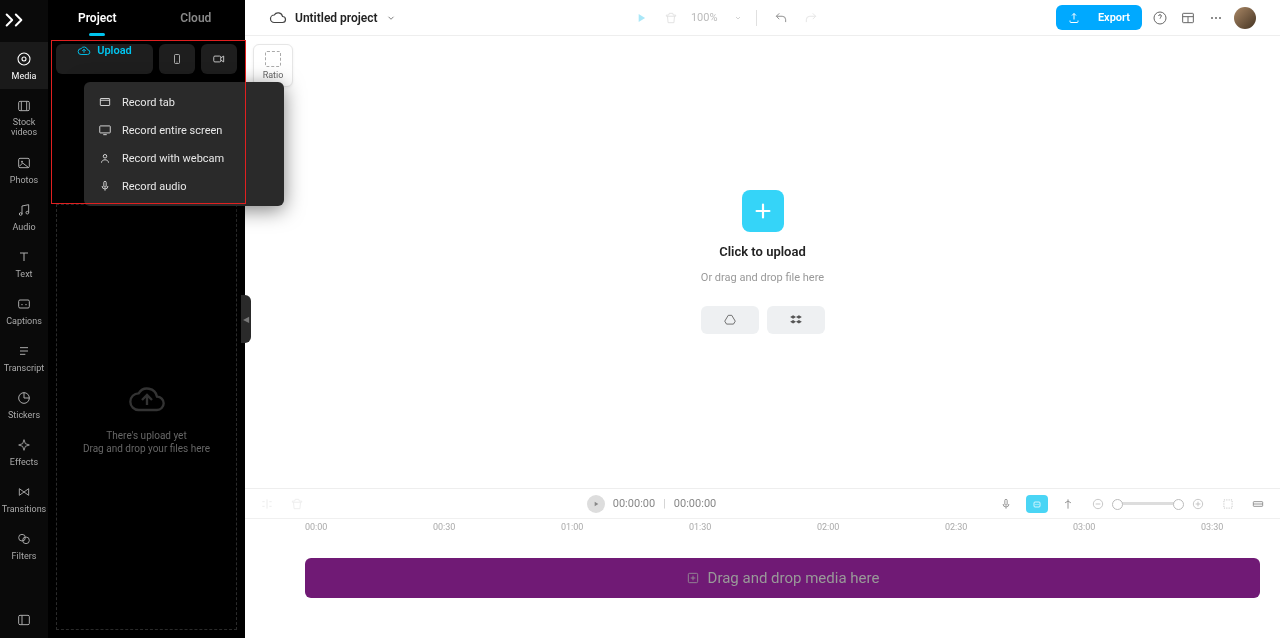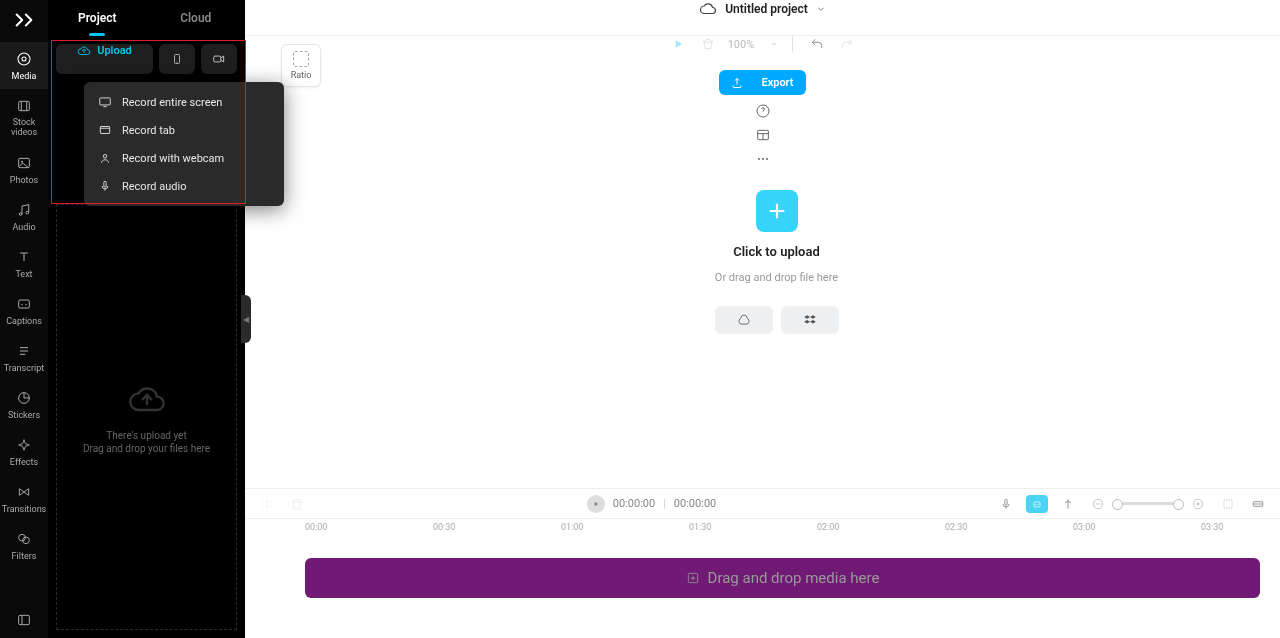--- a/index.html
+++ b/index.html
@@ -1,17 +1,17 @@
 <!DOCTYPE html>
 <html><head>
 <meta charset="utf-8">
 <style>
 * { margin: 0; padding: 0; box-sizing: border-box; font-family: -apple-system, BlinkMacSystemFont, "Segoe UI", Roboto, sans-serif; }
 body { width: 1280px; height: 638px; overflow: hidden; background: #fff; display: flex; }
-.rail { width: 48px; background: #0a0a0a; display: flex; flex-direction: column; align-items: center; padding-top: 6px; }
+.rail { width: 48px; background: #0a0a0a; display: flex; flex-direction: column; align-items: flex-start; padding-top: 6px; }
 .logo { width: 28px; height: 28px; margin-bottom: 8px; display:flex; align-items:center; justify-content:center;}
 .rail-item { width: 48px; display: flex; flex-direction: column; align-items: center; padding: 8px 0; cursor: pointer; color: #aaa; font-size: 9px; gap: 3px; }
 .rail-item.active { background: #1a1a1a; color: #fff; }
 .rail-item .ic { width: 18px; height: 18px; display: flex; align-items: center; justify-content: center; }
 .rail-spacer { flex: 1; }
 .rail-bottom { padding-bottom: 10px; color: #aaa; width:48px; display:flex; justify-content:center;}
 .panel { width: 197px; background: #000; display: flex; flex-direction: column; position: relative; }
 .tabs { display: flex; height: 36px; }
 .tab { flex: 1; display: flex; align-items: center; justify-content: center; color: #888; font-size: 12px; font-weight: 600; cursor: pointer; position: relative; }
 .tab.active { color: #fff; }
@@ -19,32 +19,32 @@
 .highlight-box { position: absolute; top: 40px; left: 3px; right: -1px; border: 1px solid #e02020; height: 164px; pointer-events: none; z-index: 10; }
 .upload-row { display: flex; gap: 6px; padding: 8px 8px 0 8px; }
 .upload-btn { flex: 1; display: flex; justify-content: center; gap: 6px; background: #1e1e1e; border: none; border-radius: 6px; height: 30px; color: #00c4ee; font-size: 11px; font-weight: 600; cursor: pointer; }
 .sq-btn { width: 36px; height: 30px; background: #1e1e1e; border: none; border-radius: 6px; display: flex; align-items: center; justify-content: center; color: #ccc; cursor: pointer; }
 .dropdown { position: absolute; top: 82px; left: 36px; width: 200px; background: #2a2a2a; border-radius: 6px; padding: 6px 0; z-index: 5; box-shadow: 0 4px 20px rgba(0,0,0,0.5); }
 .dd-item { display: flex; align-items: center; gap: 10px; padding: 7px 14px; color: #e8e8e8; font-size: 11px; cursor: pointer; }
 .empty-state { flex: 1; display: flex; flex-direction: column; align-items: center; justify-content: center; color: #666; font-size: 10px; gap: 2px; border: 1px dashed #2a2a2a; margin: 8px; margin-top:130px; }
 .empty-state .big-ic { width: 40px; height: 40px; margin-bottom: 8px; opacity: 0.5; }
 .slide-handle { position: absolute; right: -6px; top: 50%; transform: translateY(-50%); width: 10px; height: 48px; background: #2a2a2a; border-radius: 0 6px 6px 0; display:flex; align-items:center; justify-content:center; color:#777; font-size:8px;}
 .main { flex: 1; display: flex; flex-direction: column; background: #fff; }
-.topbar { height: 36px; display: flex; align-items: center; padding: 0 24px; gap: 8px; border-bottom: 1px solid #eee; flex-direction: column; }
+.topbar { height: 36px; display: flex; align-items: center; padding: 0 24px; gap: 8px; border-bottom: 1px solid #eee; }
 .proj-name { display: flex; align-items: center; gap: 8px; font-size: 12px; font-weight: 600; color: #222; }
 .proj-name .cloud-ic { width: 18px; height: 18px; }
 .topbar-spacer { flex: 1; }
 .play-ctrl { display: flex; align-items: center; gap: 10px; }
 .ic-btn { width: 20px; height: 20px; display: flex; align-items: center; justify-content: center; cursor: pointer; color: #888; }
 .ic-btn.disabled { opacity: 0.4; cursor: default; }
 .zoom-txt { font-size: 11px; color: #bbb; display:flex; align-items:center; gap:16px;}
 .divider { width: 1px; height: 16px; background: #e0e0e0; margin: 0 4px; }
 .export-btn { display: flex; align-items: center; gap: 18px; background: #00a9ff; color: #fff; border: none; padding: 6px 12px; border-radius: 6px; font-size: 11px; font-weight: 600; cursor: pointer; }
 .avatar { width: 22px; height: 22px; border-radius: 50%; background: linear-gradient(135deg,#aa8866,#443322); }
-.canvas-area { flex: 1; display: flex; position: relative; margin-left: 28px; }
+.canvas-area { flex: 1; display: flex; position: relative; }
 .ratio-box { position: absolute; top: 8px; left: 8px; width: 40px; background: #fff; border: 1px solid #e6e6e6; border-radius: 6px; padding: 6px 4px; display: flex; flex-direction: column; align-items: center; gap: 3px; box-shadow: 0 1px 3px rgba(0,0,0,0.06); font-size: 9px; color: #666; }
 .ratio-box .ic { width: 16px; height: 16px; border: 1px dashed #aaa; border-radius: 2px; }
 .canvas-center { flex: 1; display: flex; flex-direction: column; align-items: center; justify-content: center; gap: 12px; }
 .plus-btn { width: 42px; height: 42px; background: #35d4f8; border-radius: 8px; display: flex; align-items: center; justify-content: center; cursor: pointer; }
 .ctu { font-size: 13px; font-weight: 600; color: #222; }
 .ctu-sub { font-size: 11px; color: #999; }
 .cloud-row { display: flex; gap: 8px; margin-top: 10px; }
 .cloud-btn { width: 58px; height: 28px; background: #eef0f2; border-radius: 6px; display: flex; align-items: center; justify-content: center; cursor: pointer; color:#555; }
 .toolbar2 { height: 30px; display: flex; align-items: center; padding: 0 12px; gap: 12px; border-top: 1px solid #eee; }
 .tb-left { display:flex; gap:10px; color:#bbb;}
@@ -205,31 +205,31 @@
       <svg width="16" height="14" viewBox="0 0 24 24" fill="none">
           <rect x="3" y="7" width="12" height="10" rx="2" stroke="#ccc" stroke-width="1.6"></rect>
           <path d="M15 10l5-3v10l-5-3" stroke="#ccc" stroke-width="1.6"></path>
         </svg>
     </button>
   </div>
 
   <div class="dropdown">
     <div class="dd-item">
       <svg width="14" height="14" viewBox="0 0 24 24" fill="none">
+          <rect x="4" y="6" width="16" height="12" rx="1" stroke="#e8e8e8" stroke-width="1.5"></rect>
+          <path d="M4 9h16" stroke="#e8e8e8" stroke-width="1.5"></path>
+        </svg>
+      <span>Record tab</span>
+    </div>
+    <div class="dd-item">
+      <svg width="14" height="14" viewBox="0 0 24 24" fill="none">
           <rect x="3" y="5" width="18" height="12" rx="1" stroke="#e8e8e8" stroke-width="1.5"></rect>
           <path d="M9 20h6" stroke="#e8e8e8" stroke-width="1.5"></path>
         </svg>
       <span>Record entire screen</span>
-    </div>
-    <div class="dd-item">
-      <svg width="14" height="14" viewBox="0 0 24 24" fill="none">
-          <rect x="4" y="6" width="16" height="12" rx="1" stroke="#e8e8e8" stroke-width="1.5"></rect>
-          <path d="M4 9h16" stroke="#e8e8e8" stroke-width="1.5"></path>
-        </svg>
-      <span>Record tab</span>
     </div>
     <div class="dd-item">
       <svg width="14" height="14" viewBox="0 0 24 24" fill="none">
           <circle cx="12" cy="9" r="3" stroke="#e8e8e8" stroke-width="1.5"></circle>
           <path d="M6 20c0-3 3-5 6-5s6 2 6 5" stroke="#e8e8e8" stroke-width="1.5"></path>
         </svg>
       <span>Record with webcam</span>
     </div>
     <div class="dd-item">
       <svg width="14" height="14" viewBox="0 0 24 24" fill="none">

